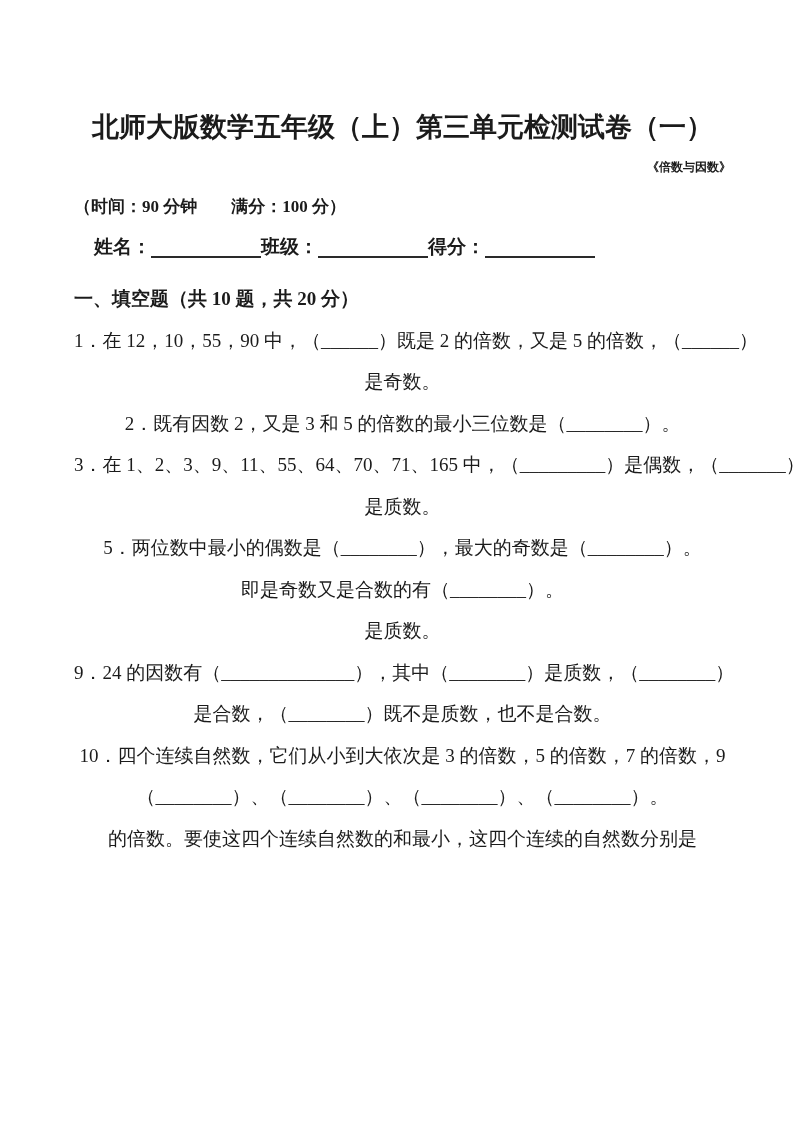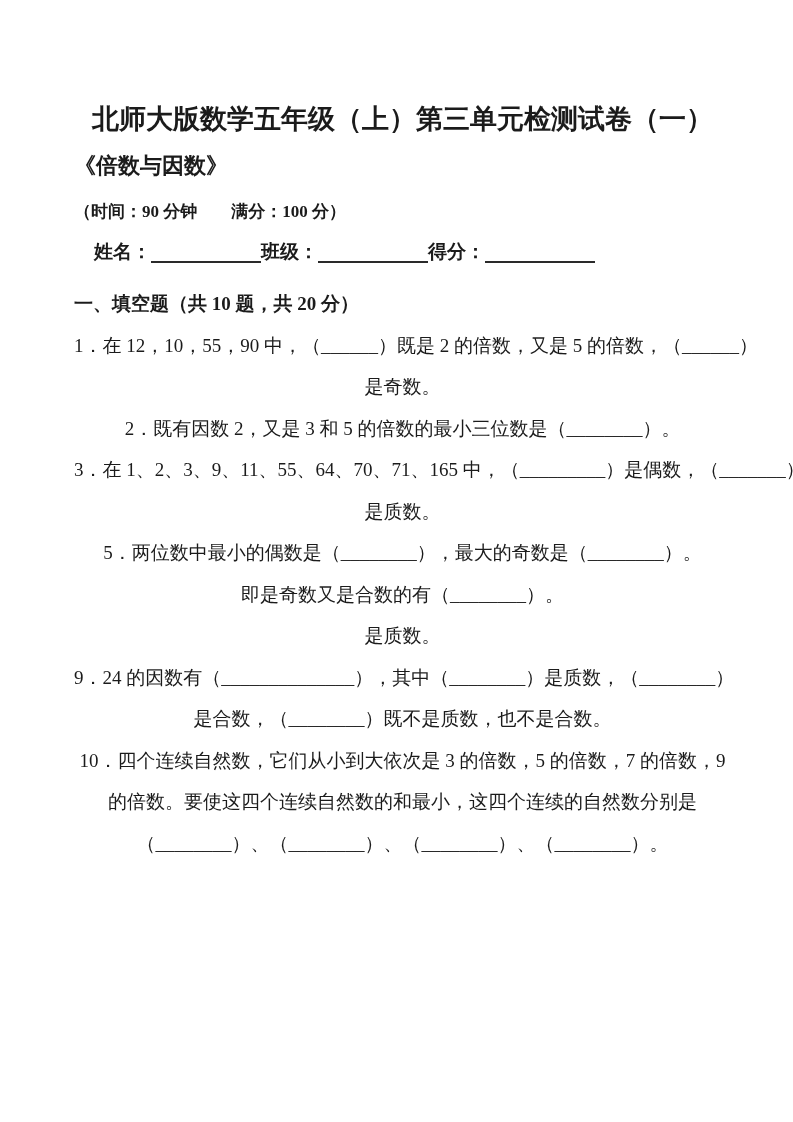--- a/index.html
+++ b/index.html
@@ -4,38 +4,38 @@
 <style>
   html, body {
     margin: 0;
     padding: 0;
     background: #ffffff;
   }
   .page {
     position: relative;
     width: 793px;
     height: 914px;
-    margin: 8px auto;
+    margin: 16px auto;
     background: #ffffff;
     color: #1b1b1b;
     font-family: "Liberation Serif", "DejaVu Serif", serif;
     box-sizing: border-box;
     padding: 95px 62px 0 74px;
     overflow: hidden;
   }
   .title {
     text-align: center;
     font-size: 27px;
     font-weight: bold;
     line-height: 1.25;
     white-space: nowrap;
   }
   .subtitle {
-    text-align: left;
-    font-size: 22px;
+    text-align: right;
+    font-size: 12px;
     font-weight: bold;
     margin-top: 14px;
   }
   .meta {
     text-align: left;
     font-size: 17px;
     font-weight: bold;
     margin-top: 19px;
     white-space: pre;
   }
@@ -108,19 +108,19 @@
     <div class="q-line">是奇数。</div>
     <div class="q-line">2．既有因数 2，又是 3 和 5 的倍数的最小三位数是（________）。</div>
     <div class="q-line">3．在 1、2、3、9、11、55、64、70、71、165 中，（_________）是偶数，（_______）</div>
     <div class="q-line">是质数。</div>
     <div class="q-line">5．两位数中最小的偶数是（________），最大的奇数是（________）。</div>
     <div class="q-line">即是奇数又是合数的有（________）。</div>
     <div class="q-line">是质数。</div>
     <div class="q-line">9．24 的因数有（______________），其中（________）是质数，（________）</div>
     <div class="q-line">是合数，（________）既不是质数，也不是合数。</div>
     <div class="q-line">10．四个连续自然数，它们从小到大依次是 3 的倍数，5 的倍数，7 的倍数，9</div>
+    <div class="q-line">（________）、（________）、（________）、（________）。</div>
     <div class="q-line">的倍数。要使这四个连续自然数的和最小，这四个连续的自然数分别是</div>
-    <div class="q-line">（________）、（________）、（________）、（________）。</div>
   </div>
 
   <div class="footer">- 24 -</div>
 
 </div>
 
 </body></html>

